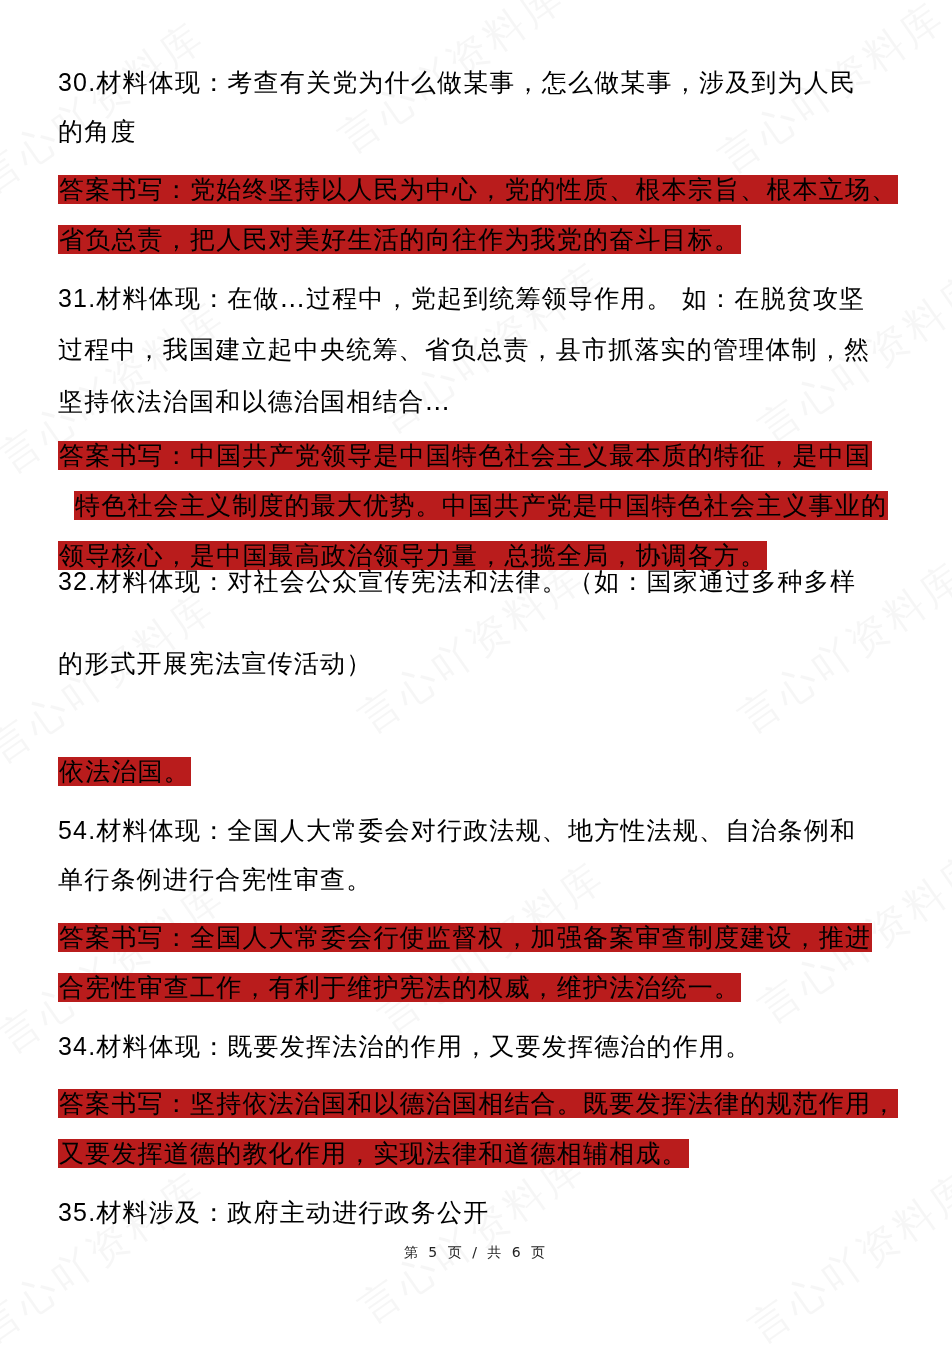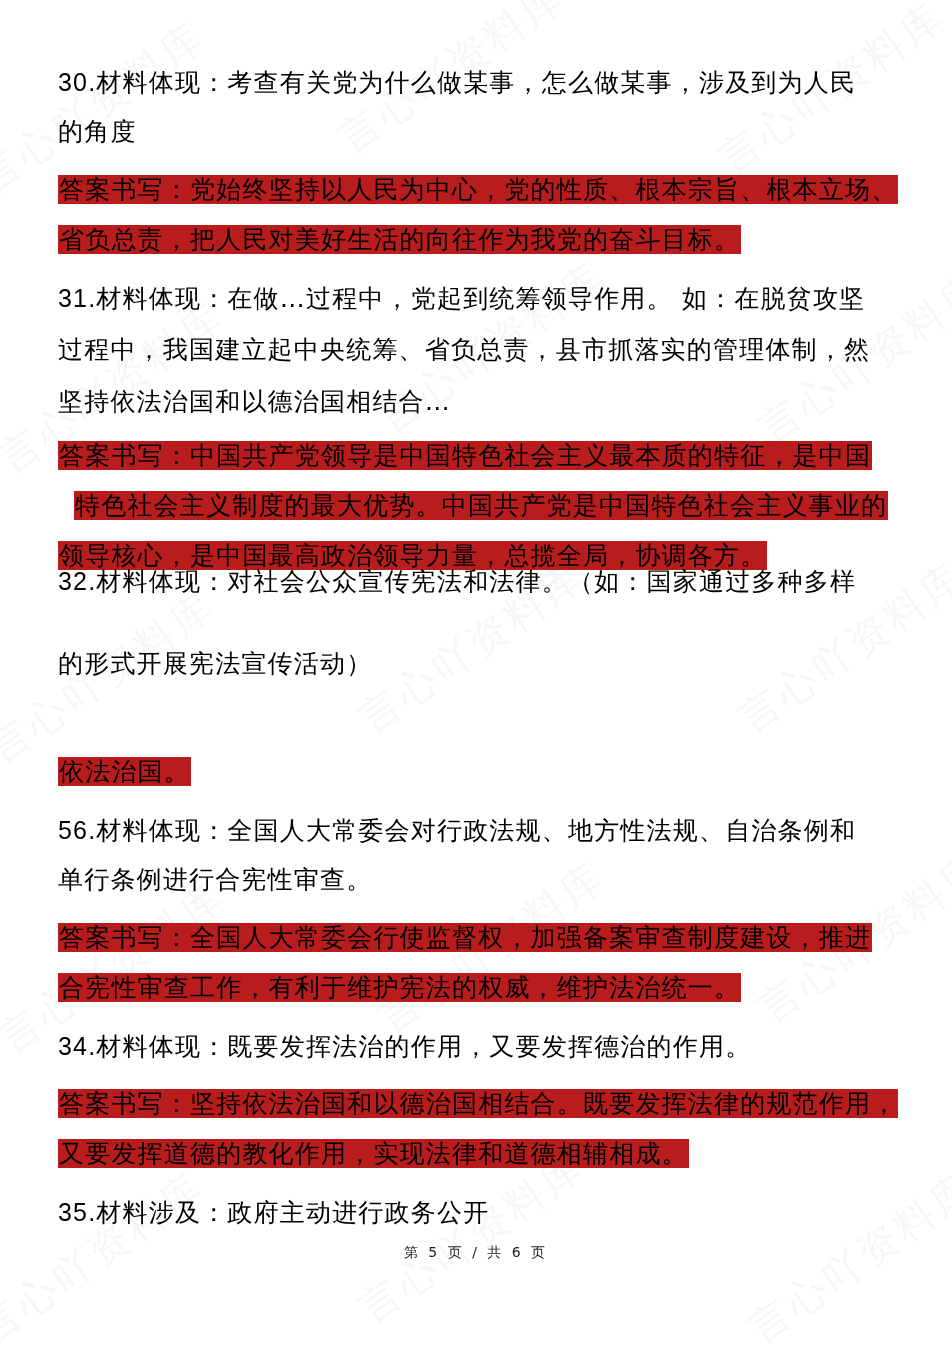--- a/index.html
+++ b/index.html
@@ -48,21 +48,21 @@
   <div class="line" style="top:332px;">过程中，我国建立起中央统筹、省负总责，县市抓落实的管理体制，然</div>
   <div class="line" style="top:384px;">坚持依法治国和以德治国相结合…</div>
   <div class="line" style="top:438px;"><span class="hl">答案书写：中国共产党领导是中国特色社会主义最本质的特征，是中国</span></div>
   <div class="line" style="top:488px;padding-left:16px;"><span class="hl">特色社会主义制度的最大优势。中国共产党是中国特色社会主义事业的</span></div>
   <div class="line" style="top:538px;"><span class="hl">领导核心，是中国最高政治领导力量，总揽全局，协调各方。</span></div>
 
   <div class="line" style="top:563px;text-align:right;"><span class="num">32.</span><span>材料体现：对社会公众宣传宪法和法律。（如：国家通过多种多样</span></div>
   <div class="line" style="top:646px;">的形式开展宪法宣传活动）</div>
   <div class="line" style="top:754px;"><span class="hl">依法治国。</span></div>
 
-  <div class="line" style="top:812px;"><span class="num">56.</span><span>材料体现：全国人大常委会对行政法规、地方性法规、自治条例和</span></div>
+  <div class="line" style="top:812px;"><span class="num">54.</span><span>材料体现：全国人大常委会对行政法规、地方性法规、自治条例和</span></div>
   <div class="line" style="top:862px;">单行条例进行合宪性审查。</div>
   <div class="line" style="top:920px;"><span class="hl">答案书写：全国人大常委会行使监督权，加强备案审查制度建设，推进</span></div>
   <div class="line" style="top:970px;"><span class="hl">合宪性审查工作，有利于维护宪法的权威，维护法治统一。</span></div>
 
   <div class="line" style="top:1028px;"><span class="num">34.</span><span>材料体现：既要发挥法治的作用，又要发挥德治的作用。</span></div>
   <div class="line" style="top:1086px;"><span class="hl">答案书写：坚持依法治国和以德治国相结合。既要发挥法律的规范作用，</span></div>
   <div class="line" style="top:1136px;"><span class="hl">又要发挥道德的教化作用，实现法律和道德相辅相成。</span></div>
 
   <div class="line" style="top:1194px;"><span class="num">35.</span><span>材料涉及：政府主动进行政务公开</span></div>
 

